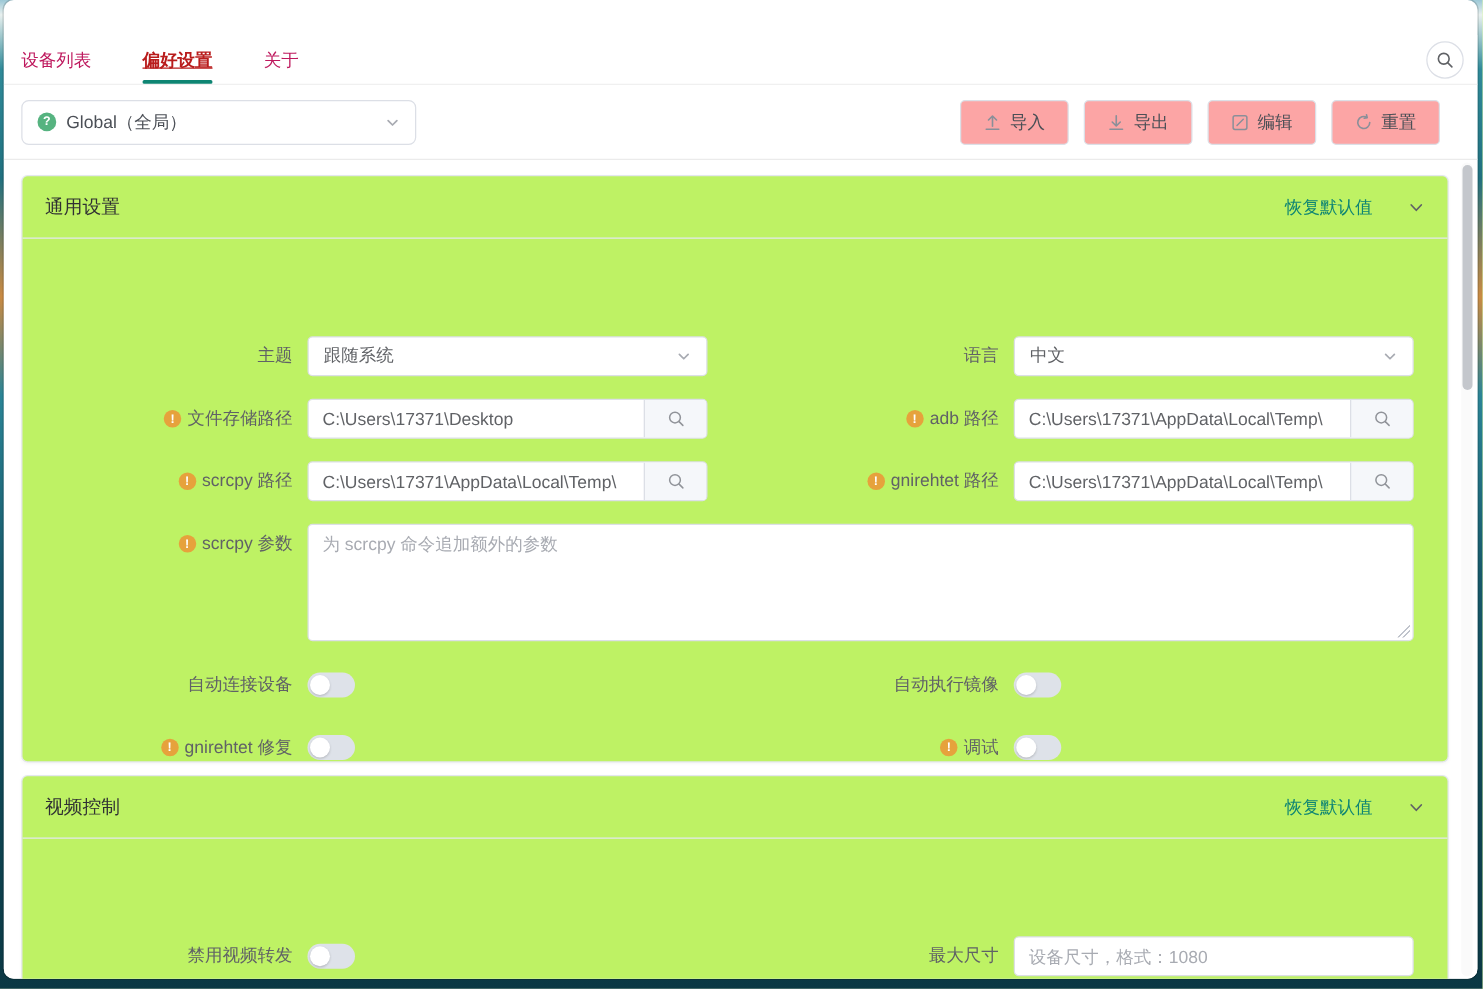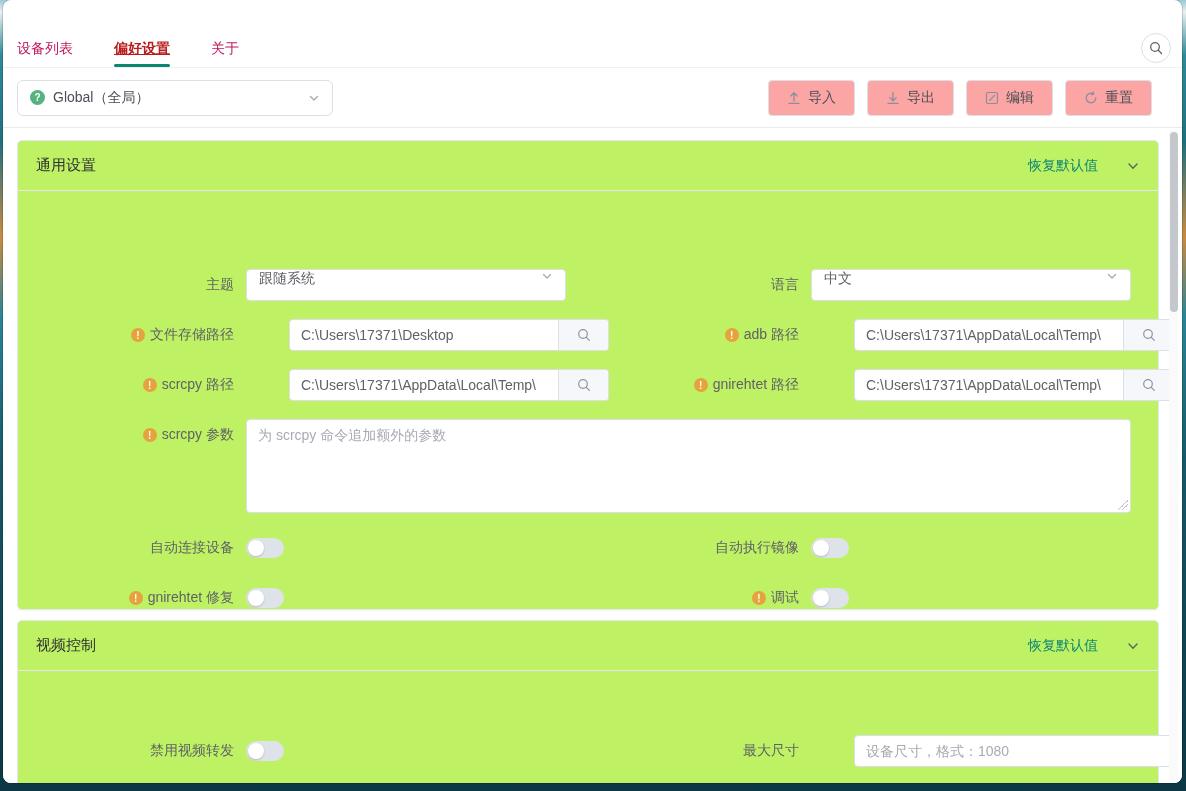--- a/index.html
+++ b/index.html
@@ -71,23 +71,23 @@
     position:absolute; left:0; width:216px; height:32px; display:flex; align-items:center;
     justify-content:flex-end; gap:5px; font-size:14px; color:#606266;
   }
   .lbl.r { left:556px; width:225px; }
   .ctl { position:absolute; left:228px; width:320px; height:32px; }
   .ctl.r { left:793px; }
   .info-ic { width:14px; height:14px; border-radius:50%; background:#e6a23c; color:#fff; font-size:10px; font-weight:bold;
     display:inline-flex; align-items:center; justify-content:center; flex:none; }
   .selectbox {
     width:100%; height:32px; border:1px solid #dcdfe6; border-radius:4px; background:#fff;
-    display:flex; justify-content:space-between; padding:0 12px; font-size:14px; color:#606266;
-  }
-  .igroup { display:flex; width:100%; height:32px; border:1px solid #dcdfe6; border-radius:4px; background:#fff; overflow:hidden;margin-left:43px; }
+    display:flex; align-items:center; justify-content:space-between; padding:0 12px; font-size:14px; color:#606266;
+  }
+  .igroup { display:flex; width:100%; height:32px; border:1px solid #dcdfe6; border-radius:4px; background:#fff; overflow:hidden; }
   .igroup input { flex:1; min-width:0; border:none; outline:none; padding:0 11px; font-size:14px; color:#606266; background:transparent; font-family:inherit; }
   .igroup input::placeholder { color:#a8abb2; }
   .append { width:50px; flex:none; background:#f5f7fa; border-left:1px solid #dcdfe6; display:flex; align-items:center; justify-content:center; color:#909399; font-size:14px; }
   .ta-wrap { position:relative; width:885px; height:94px; }
   .ta-wrap textarea {
     width:100%; height:100%; resize:none; border:1px solid #dcdfe6; border-radius:4px; outline:none;
     padding:7px 11px; font-size:14px; color:#606266; font-family:inherit;
   }
   .ta-wrap textarea::placeholder { color:#a8abb2; }
   .ta-corner { position:absolute; right:3px; bottom:3px; width:10px; height:10px; pointer-events:none;
@@ -329,21 +329,21 @@
         <span class="card-title">视频控制</span>
         <div class="card-hd-right">
           <span class="restore-link">恢复默认值</span>
           <svg class="chev" width="14" height="14" viewBox="0 0 14 14">
             <polyline points="3,5 7,9.2 11,5" fill="none" stroke="#606266" stroke-width="1.4" stroke-linecap="round" stroke-linejoin="round"></polyline>
           </svg>
         </div>
       </div>
       <div class="card-body">
 
-        <div class="row" style="top:64px;text-decoration:underline;">
+        <div class="row" style="top:78px;text-decoration:underline;">
           <div class="lbl">
               <span>禁用视频转发</span>
             </div>
           <div class="ctl">
             <div class="switch">
                 <div class="knob"></div>
               </div>
           </div>
           <div class="lbl r">
               <span>最大尺寸</span>

